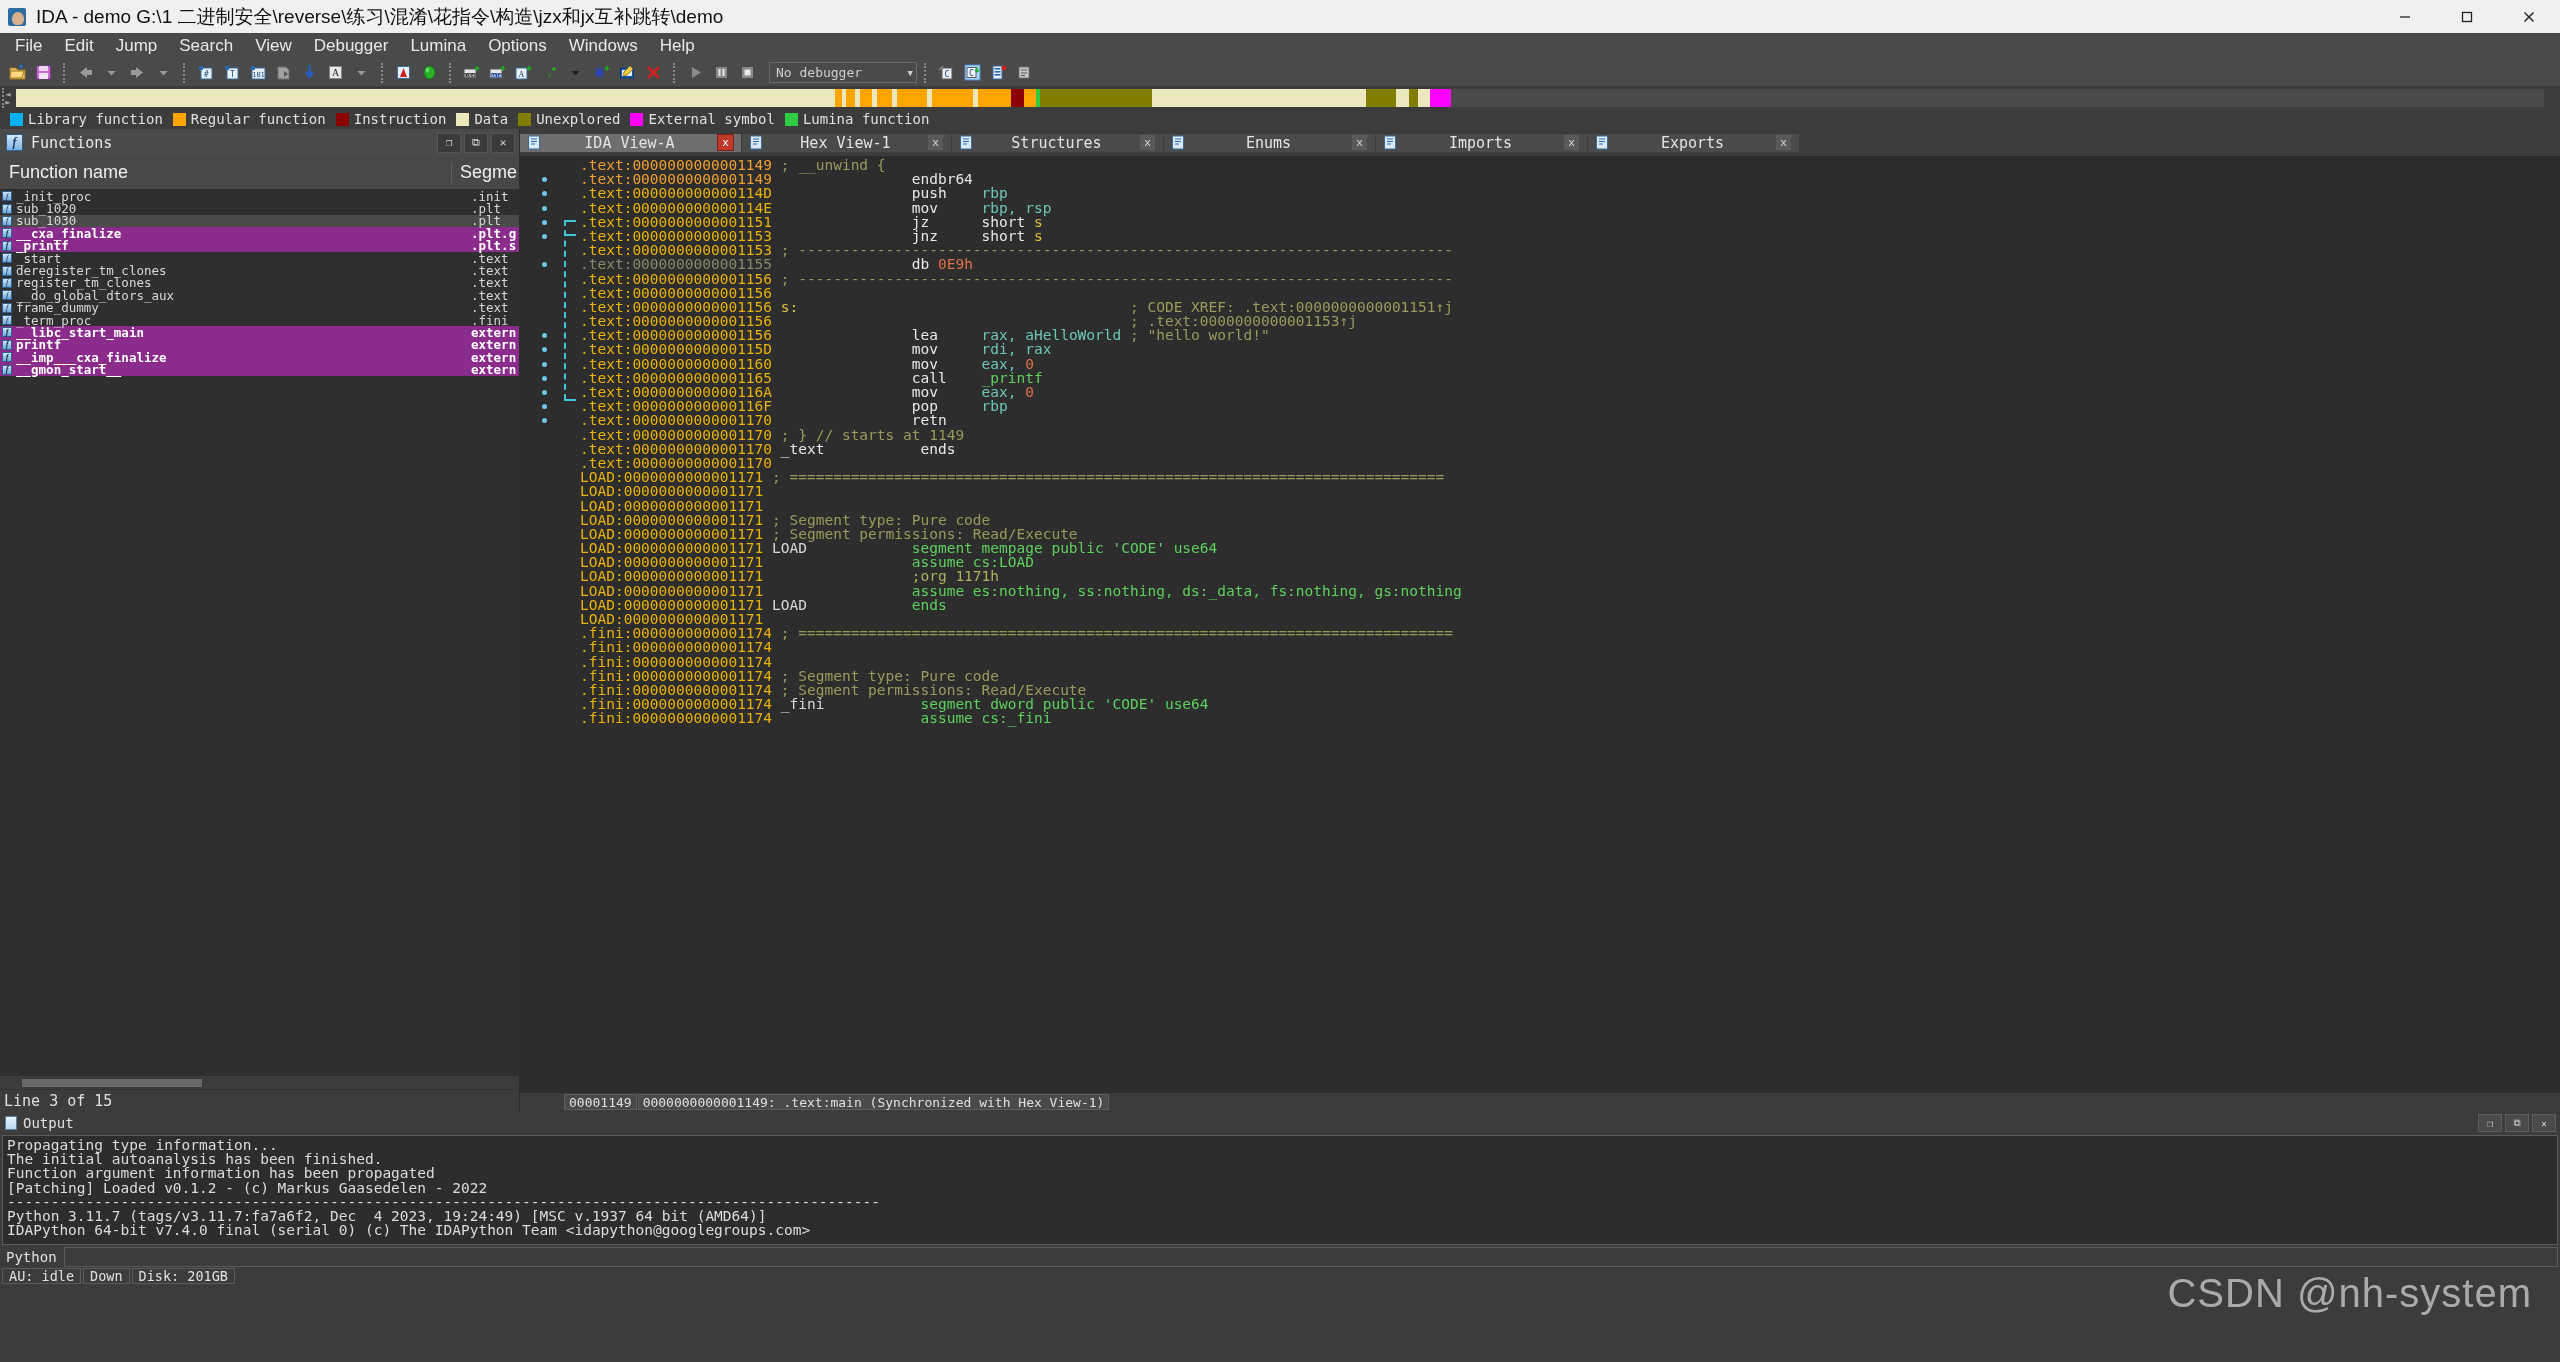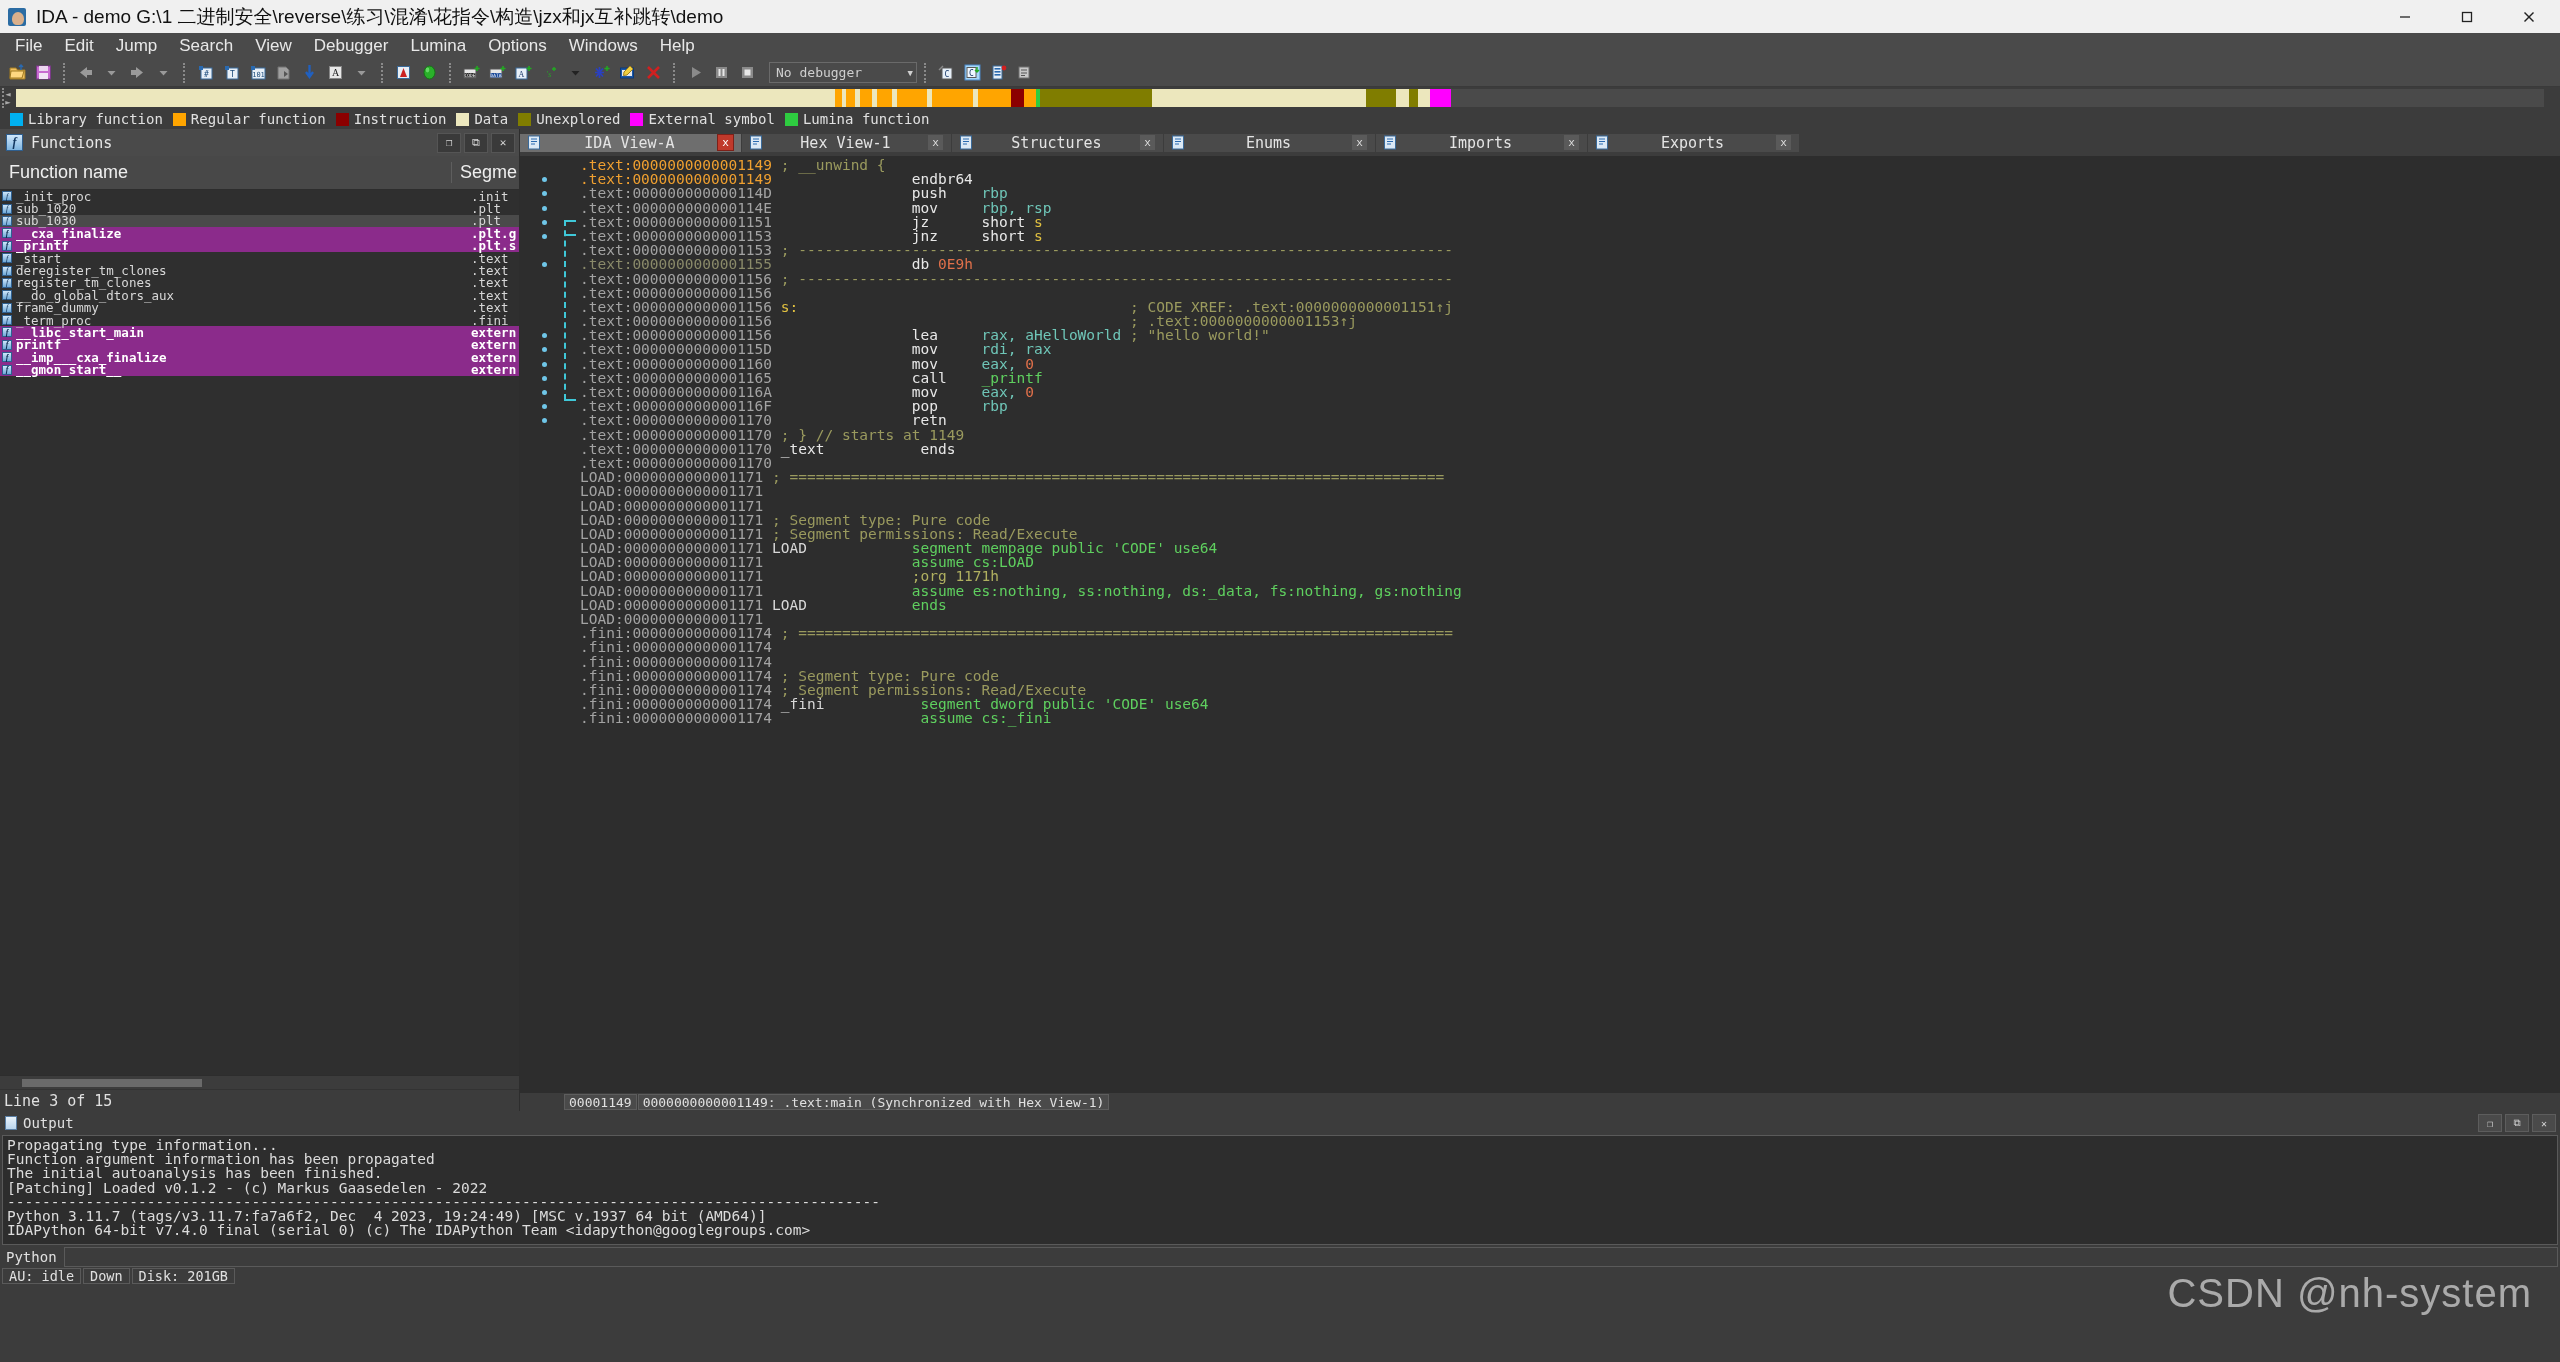--- a/index.html
+++ b/index.html
@@ -106,21 +106,21 @@
   .tab:not(.active) .x { background:#5a5a5a; border:1px solid #4a4a4a; color:#ddd; }
 
   .code-area { flex:1; background:#2d2d2d; position:relative; overflow:hidden;
       font-family:"DejaVu Sans Mono", monospace; font-size:14.5px; line-height:14.2px; }
   .code-lines { padding-top:2px; }
   .cline { height:14.2px; white-space:pre; display:flex; align-items:center; }
   .gut { width:38px; flex:none; position:relative; height:14.2px; }
   .dot { position:absolute; left:22px; top:5px; width:5px; height:5px; border-radius:50%; background:#6fc6e8; }
   .arrowcol { width:22px; flex:none; position:relative; height:14.2px; }
   .code-txt { white-space:pre; }
-  .a-addr { color:#a3a3a3; }
+  .a-addr { color:#eab308; }
   .a-addr-hl { color:#f0a030; }
   .a-addr-dim { color:#8a8a6a; }
   .a-cmt { color:#9a9a5e; }
   .a-cmt2 { color:#b0b060; }
   .a-kw { color:#e8e8e8; }
   .a-reg { color:#6fc6b8; }
   .a-num { color:#e0704a; }
   .a-lbl { color:#e0c040; }
   .a-seg { color:#5fd05f; }
   .a-xref { color:#9a9a5e; }
@@ -702,22 +702,22 @@
     <div class="oicon"></div>
     <span>Output</span>
     <div class="obtns">
       <div class="obtn">❐</div>
       <div class="obtn">⧉</div>
       <div class="obtn">✕</div>
     </div>
   </div>
   <div class="out-body" id="out-body">
       <div class="out-line">Propagating type information...</div>
+      <div class="out-line">The initial autoanalysis has been finished.</div>
       <div class="out-line">Function argument information has been propagated</div>
-      <div class="out-line">The initial autoanalysis has been finished.</div>
       <div class="out-line">[Patching] Loaded v0.1.2 - (c) Markus Gaasedelen - 2022</div>
       <div class="out-line">----------------------------------------------------------------------------------------------------</div>
       <div class="out-line">Python 3.11.7 (tags/v3.11.7:fa7a6f2, Dec  4 2023, 19:24:49) [MSC v.1937 64 bit (AMD64)]</div>
       <div class="out-line">IDAPython 64-bit v7.4.0 final (serial 0) (c) The IDAPython Team &lt;idapython@googlegroups.com&gt;</div>
       <div class="out-line">----------------------------------------------------------------------------------------------------</div>
     </div>
   <div class="out-cli">
     <div class="lab">Python</div>
     <div class="fld"></div>
   </div>

